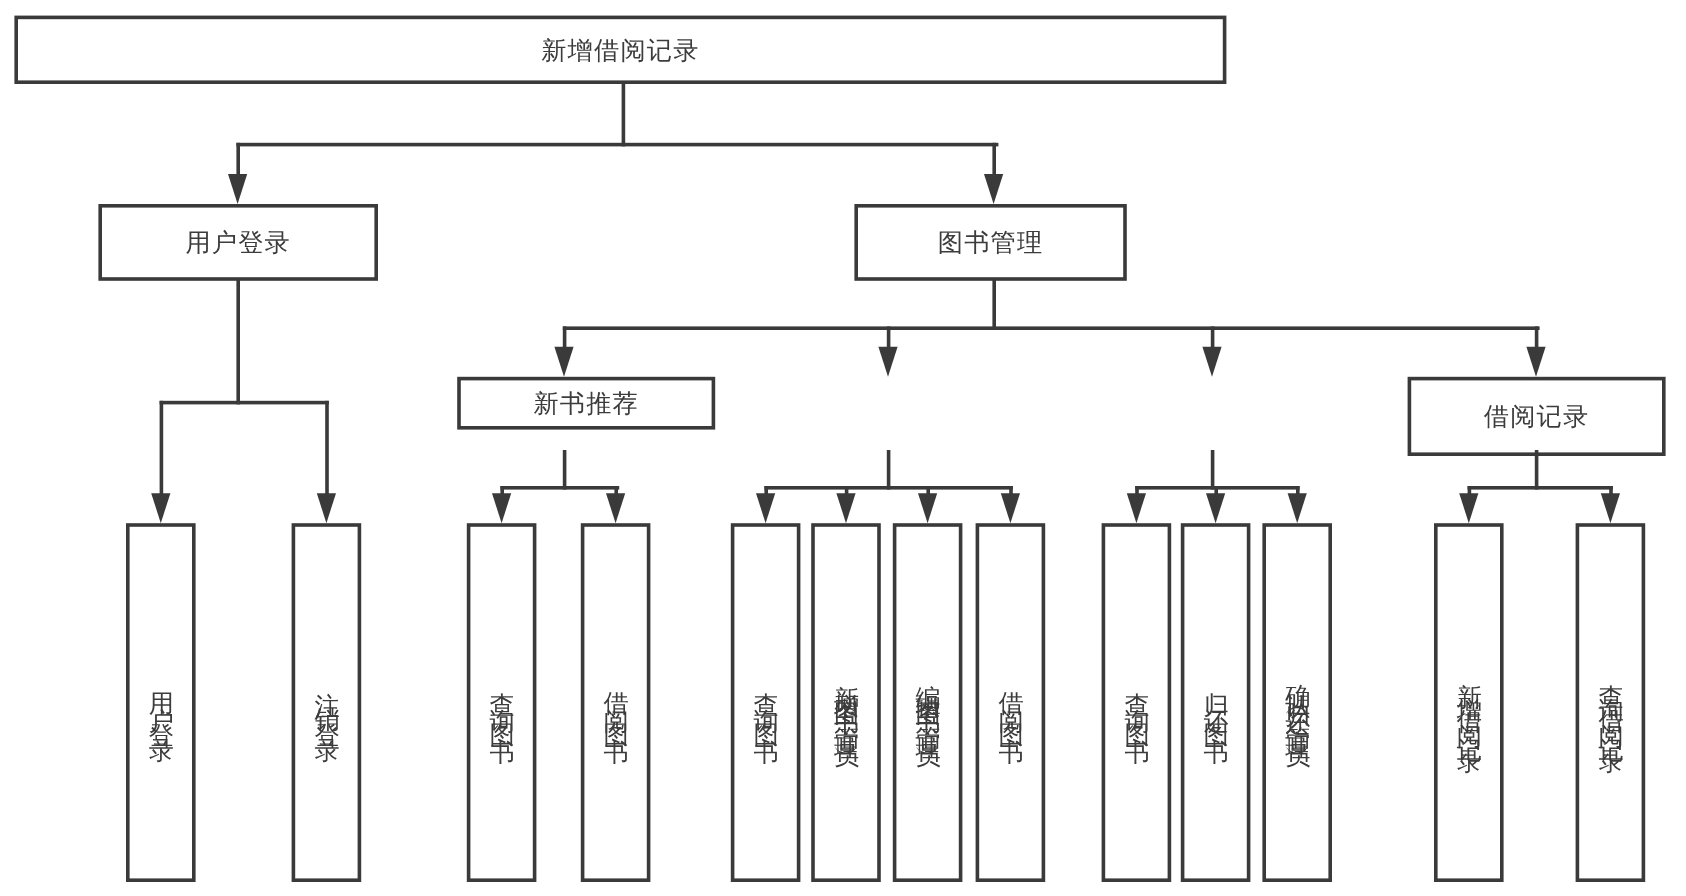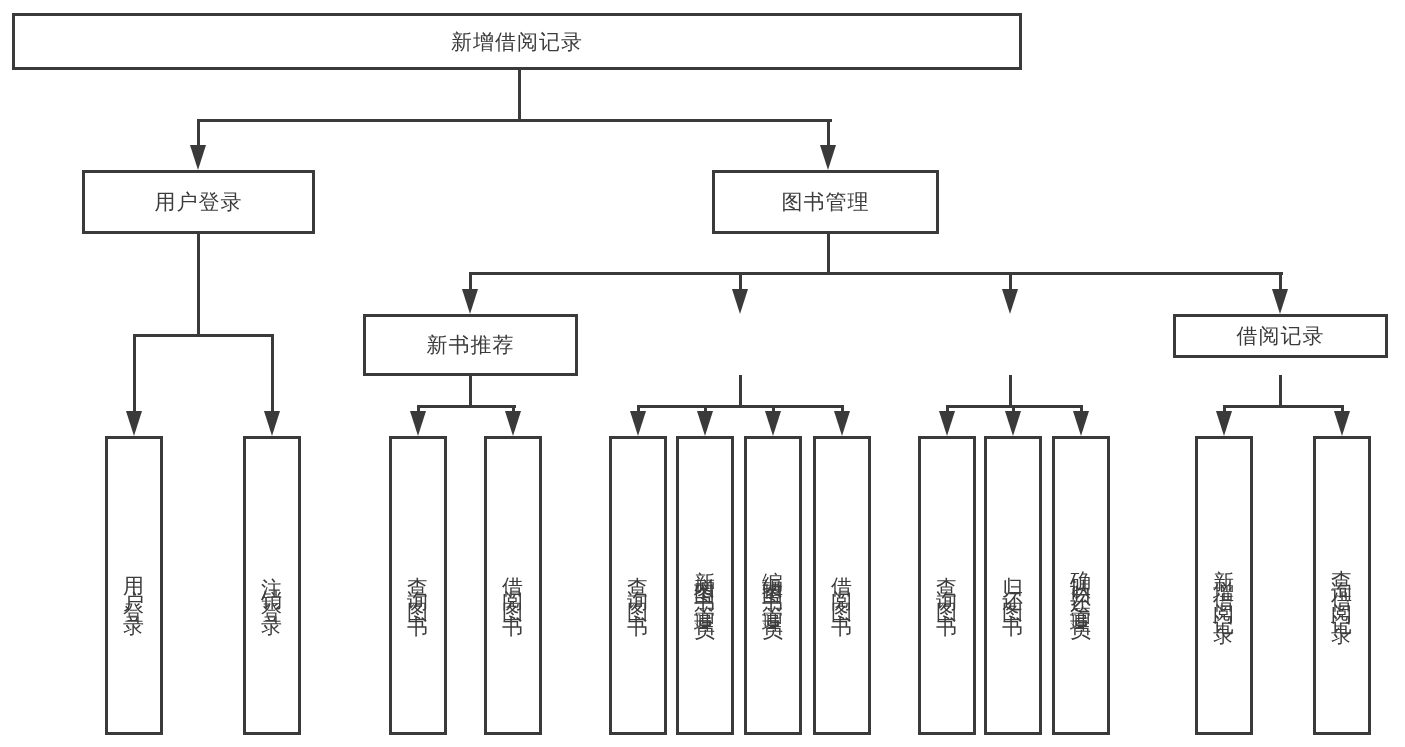--- a/index.html
+++ b/index.html
@@ -91,24 +91,24 @@
   <div class="hline" style="left:469px;top:272px;width:814px"></div>
   <div class="vline" style="left:469px;top:272px;height:20px"></div>
   <div class="arrow" style="left:462px;top:289px"></div>
   <div class="vline" style="left:739px;top:272px;height:20px"></div>
   <div class="arrow" style="left:732px;top:289px"></div>
   <div class="vline" style="left:1009px;top:272px;height:20px"></div>
   <div class="arrow" style="left:1002px;top:289px"></div>
   <div class="vline" style="left:1279px;top:272px;height:20px"></div>
   <div class="arrow" style="left:1272px;top:289px"></div>
 
-  <div class="box" style="left:363px;top:314px;width:215px;height:62px">
+  <div class="box" style="left:381px;top:314px;width:215px;height:44px">
     <span class="lbl">新书推荐</span>
   </div>
-  <div class="box" style="left:1173px;top:314px;width:215px;height:44px">
+  <div class="box" style="left:1173px;top:314px;width:215px;height:66px">
     <span class="lbl">借阅记录</span>
   </div>
 
   <div class="vline" style="left:469px;top:375px;height:33px"></div>
   <div class="hline" style="left:417px;top:405px;width:99px"></div>
   <div class="vline" style="left:417px;top:405px;height:10px"></div>
   <div class="arrow" style="left:410px;top:411px"></div>
   <div class="vline" style="left:512px;top:405px;height:10px"></div>
   <div class="arrow" style="left:505px;top:411px"></div>
 

